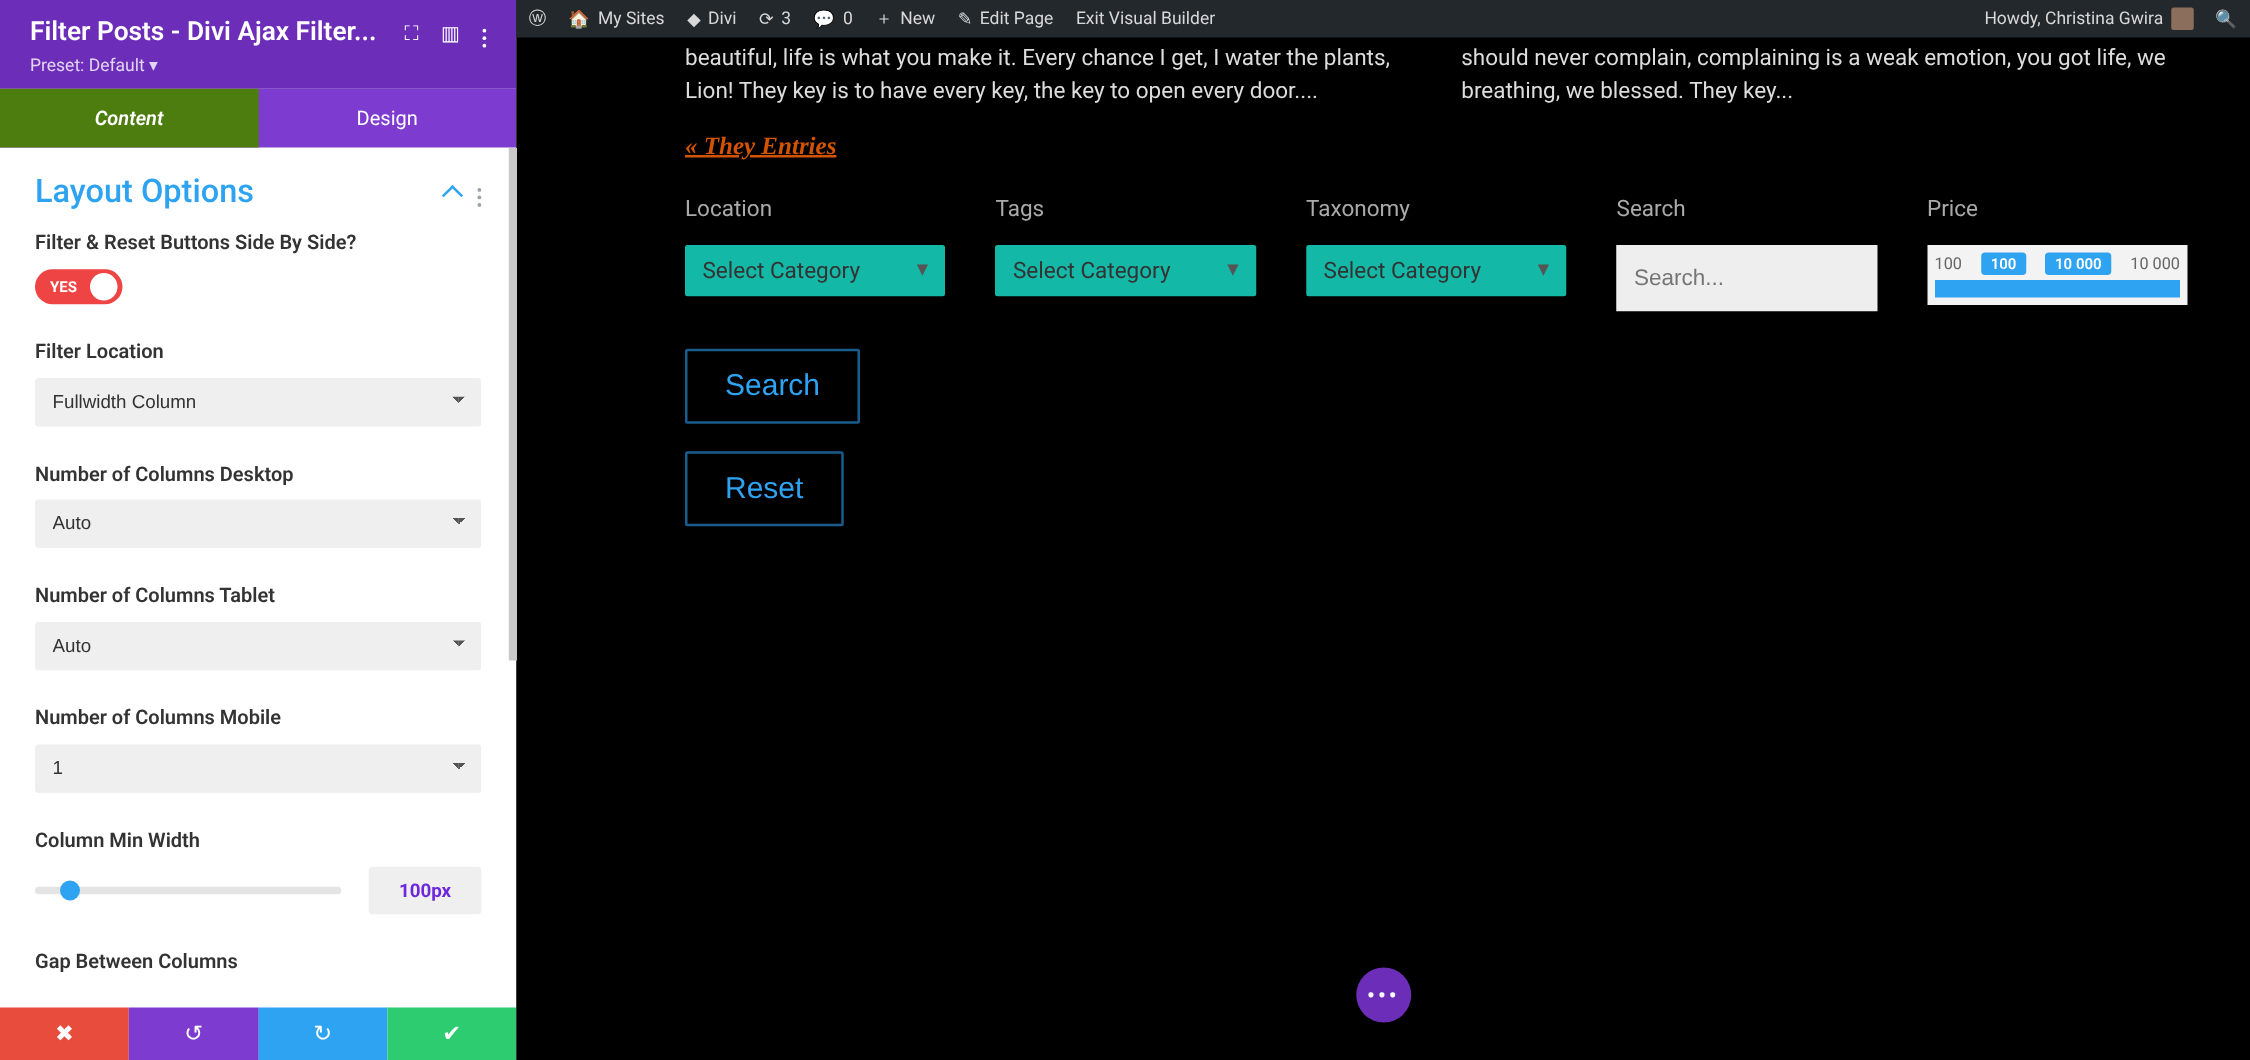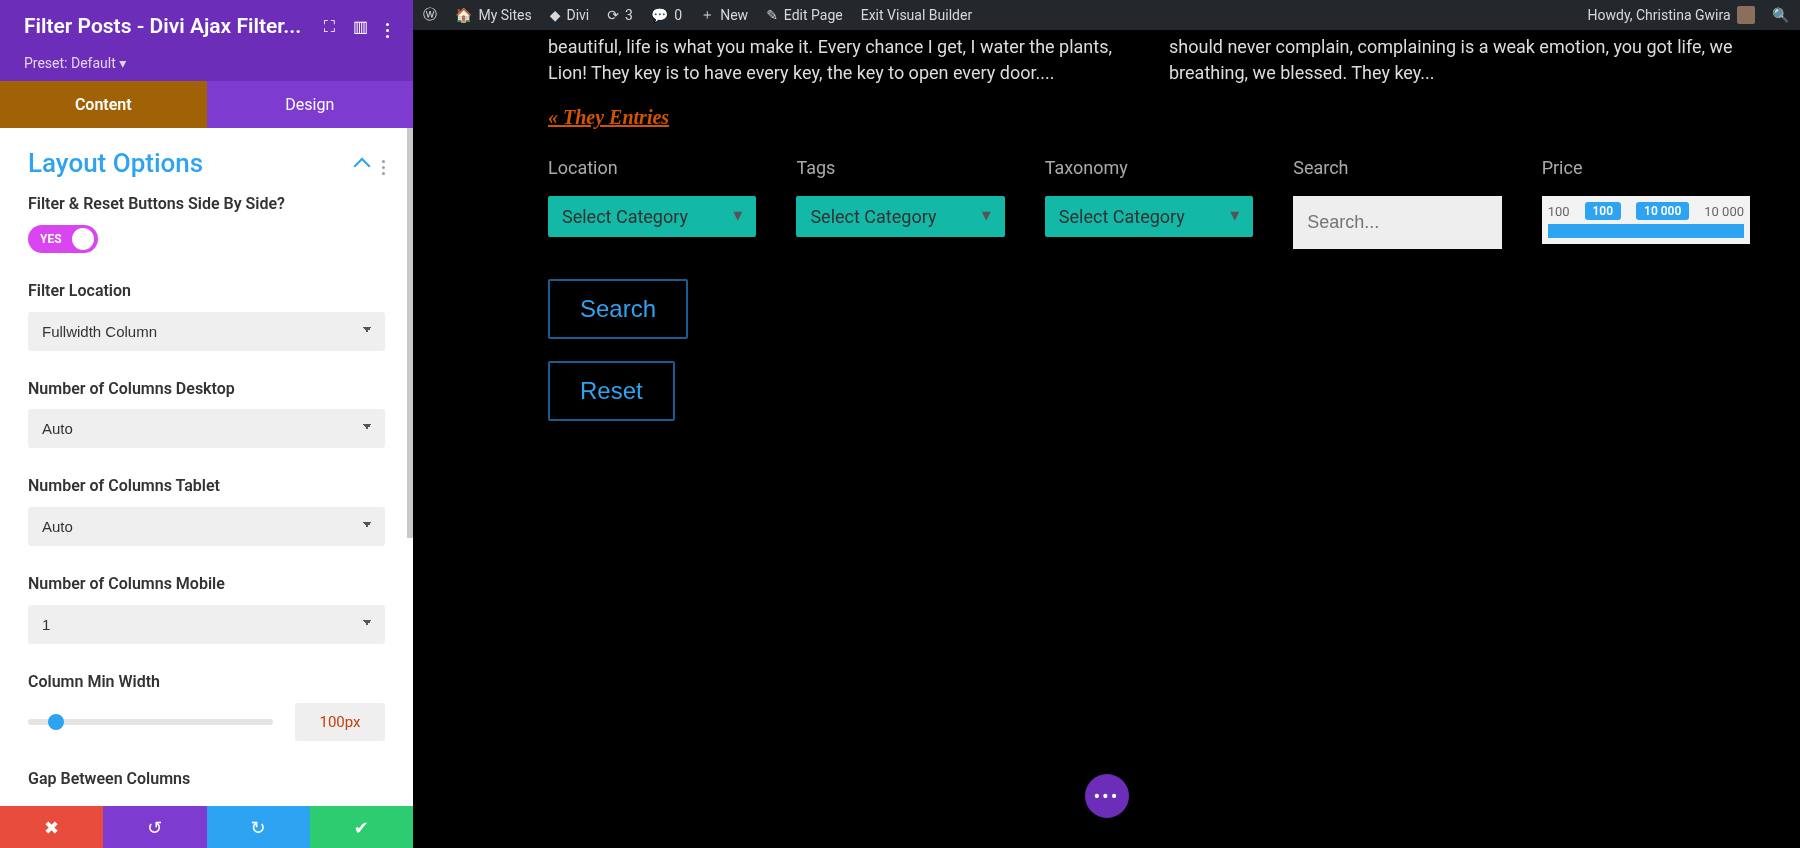--- a/index.html
+++ b/index.html
@@ -6,38 +6,38 @@
   html, body { width: 100%; height: 100%; font-family: -apple-system, BlinkMacSystemFont, "Segoe UI", Roboto, Helvetica, Arial, sans-serif; }
   body { display: flex; height: 848px; width: 1800px; overflow: hidden; }
 
   
   .panel { width: 413px; height: 100%; background: #fff; display: flex; flex-direction: column; position: relative; }
   .panel-header { background: #6c2eb9; color: #fff; padding: 14px 24px 10px; }
   .panel-title-row { display: flex; align-items: center; justify-content: space-between; }
   .panel-title { font-size: 21px; font-weight: 600; }
   .panel-title-icons { display: flex; gap: 18px; align-items: center; }
   .panel-title-icons span { cursor: pointer; }
-  .panel-subtitle { font-size: 14px; color: #e2d4f3; margin-top: 17px; }
+  .panel-subtitle { font-size: 14px; color: #e2d4f3; margin-top: 6px; }
   .panel-tabs { display: flex; background: #7e3bd0; }
   .panel-tab { flex: 1; text-align: center; padding: 14px 0; color: #fff; font-size: 16px; cursor: pointer; }
-  .panel-tab.active { background: #a16207; font-weight: 600; }
+  .panel-tab.active { background: #4d7c0f; font-weight: 600; font-style: italic; }
   .panel-body { flex: 1; overflow-y: auto; padding: 0; position: relative; }
   .scroll-ind { position: absolute; right: -1px; top: 0; width: 7px; height: 410px; background: #c9c9c9; }
   .section-head { display: flex; align-items: center; justify-content: space-between; padding: 20px 28px 10px; }
   .section-title { color: #2ea3f2; font-size: 26px; font-weight: 500; }
   .section-icons { display: flex; gap: 14px; color: #9aa0a8; align-items: center; }
   .field { padding: 6px 28px 4px; }
   .field-label { font-size: 16px; color: #333; font-weight: 600; margin-bottom: 10px; line-height: 1.3; }
-  .toggle { display: inline-flex; align-items: center; background: #d946ef; border-radius: 20px; height: 28px; padding: 0 4px 0 12px; color: #fff; font-size: 12px; font-weight: 700; }
+  .toggle { display: inline-flex; align-items: center; background: #ef4444; border-radius: 20px; height: 28px; padding: 0 4px 0 12px; color: #fff; font-size: 12px; font-weight: 700; }
   .toggle .knob { width: 22px; height: 22px; background: #fff; border-radius: 50%; margin-left: 10px; }
   .select { width: 100%; padding: 11px 14px; background: #efefef; border: none; font-size: 15px; color: #333; appearance: none; border-radius: 3px; background-image: linear-gradient(45deg, transparent 50%, #555 50%), linear-gradient(135deg, #555 50%, transparent 50%); background-position: calc(100% - 18px) 15px, calc(100% - 13px) 15px; background-size: 5px 5px; background-repeat: no-repeat; }
   .slider-row { display: flex; align-items: center; gap: 22px; }
   .slider-track { flex: 1; height: 6px; background: #e4e4e4; border-radius: 3px; position: relative; }
   .slider-handle { position: absolute; top: -5px; left: 8%; width: 16px; height: 16px; background: #2ea3f2; border-radius: 50%; }
-  .slider-val { width: 90px; padding: 10px; background: #efefef; text-align: center; font-size: 15px; color: #c2410c; border-radius: 3px; }
+  .slider-val { width: 90px; padding: 10px; background: #efefef; text-align: center; font-size: 15px; color: #6d28d9; border-radius: 3px; font-weight: bold; }
   .panel-footer { display: flex; height: 42px; }
   .pf-btn { flex: 1; display: flex; align-items: center; justify-content: center; color: #fff; cursor: pointer; font-size: 18px; }
   .pf-cancel { background: #e84c3d; }
   .pf-undo { background: #7e3bd0; }
   .pf-redo { background: #2ea3f2; }
   .pf-save { background: #2ecc71; }
 
   
   .stage { flex: 1; background: #000; position: relative; overflow: hidden; }
   .wpbar { height: 30px; background: #23282d; color: #d8d8d8; display: flex; align-items: center; font-size: 14px; padding: 0 10px; justify-content: space-between; }

